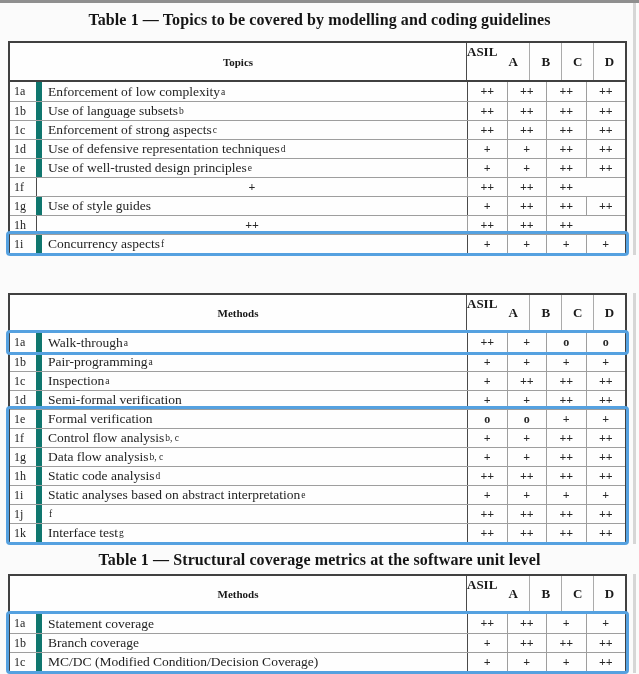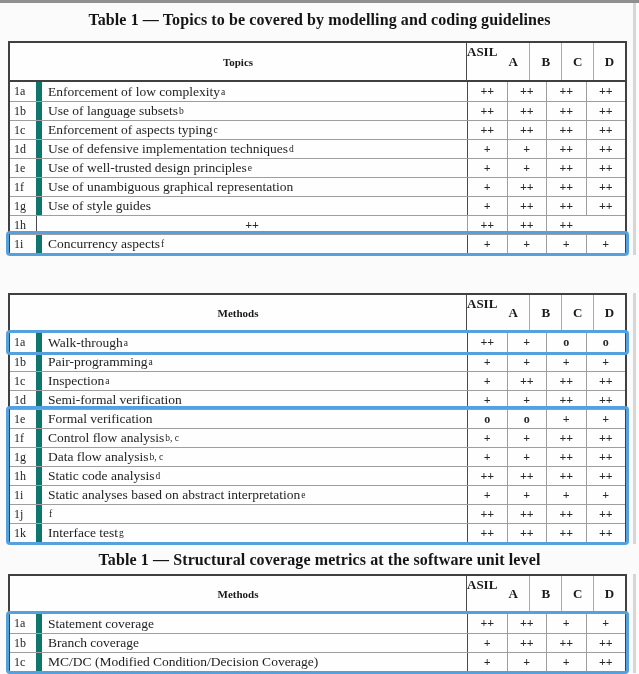--- a/index.html
+++ b/index.html
@@ -116,55 +116,52 @@
             <sup>b</sup>
           </div>
           <div class="cval first">++</div>
           <div class="cval">++</div>
           <div class="cval">++</div>
           <div class="cval">++</div>
         </div>
         <div class="row">
           <div class="cid">1c</div>
           <div class="clabel">
-            <span>Enforcement of aspects typing</span>
+            <span>Enforcement of strong aspects</span>
             <sup>c</sup>
           </div>
           <div class="cval first">++</div>
           <div class="cval">++</div>
           <div class="cval">++</div>
           <div class="cval">++</div>
         </div>
         <div class="row">
           <div class="cid">1d</div>
           <div class="clabel">
-            <span>Use of defensive implementation techniques</span>
+            <span>Use of defensive representation techniques</span>
             <sup>d</sup>
           </div>
           <div class="cval first">+</div>
           <div class="cval">+</div>
           <div class="cval">++</div>
           <div class="cval">++</div>
         </div>
         <div class="row">
           <div class="cid">1e</div>
           <div class="clabel">
             <span>Use of well-trusted design principles</span>
             <sup>e</sup>
           </div>
           <div class="cval first">+</div>
           <div class="cval">+</div>
           <div class="cval">++</div>
           <div class="cval">++</div>
         </div>
         <div class="row">
           <div class="cid">1f</div>
-          <div class="clabel">
-            <span>Use of unambiguous graphical representation</span>
-          </div>
           <div class="cval first">+</div>
           <div class="cval">++</div>
           <div class="cval">++</div>
           <div class="cval">++</div>
         </div>
         <div class="row">
           <div class="cid">1g</div>
           <div class="clabel">
             <span>Use of style guides</span>
           </div>

